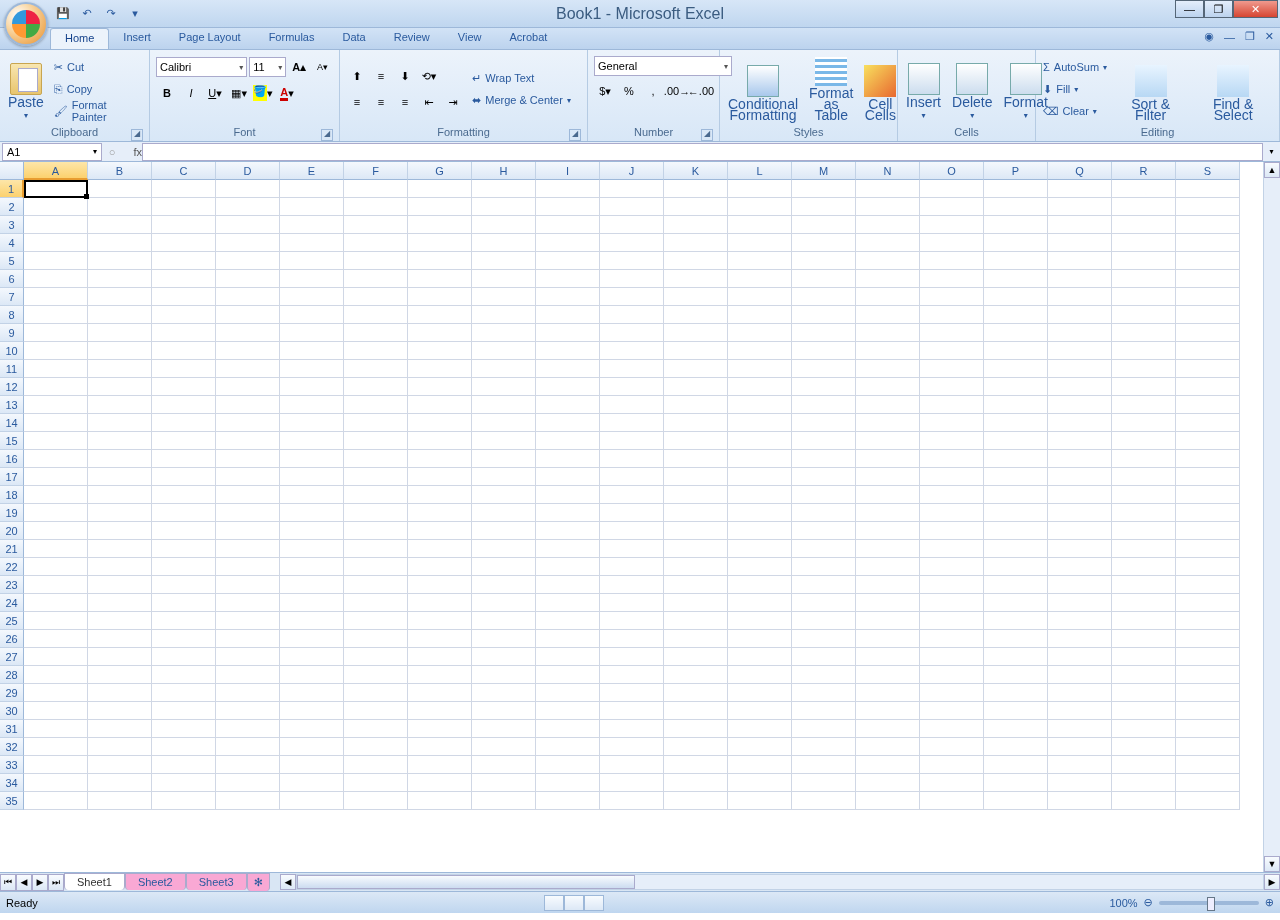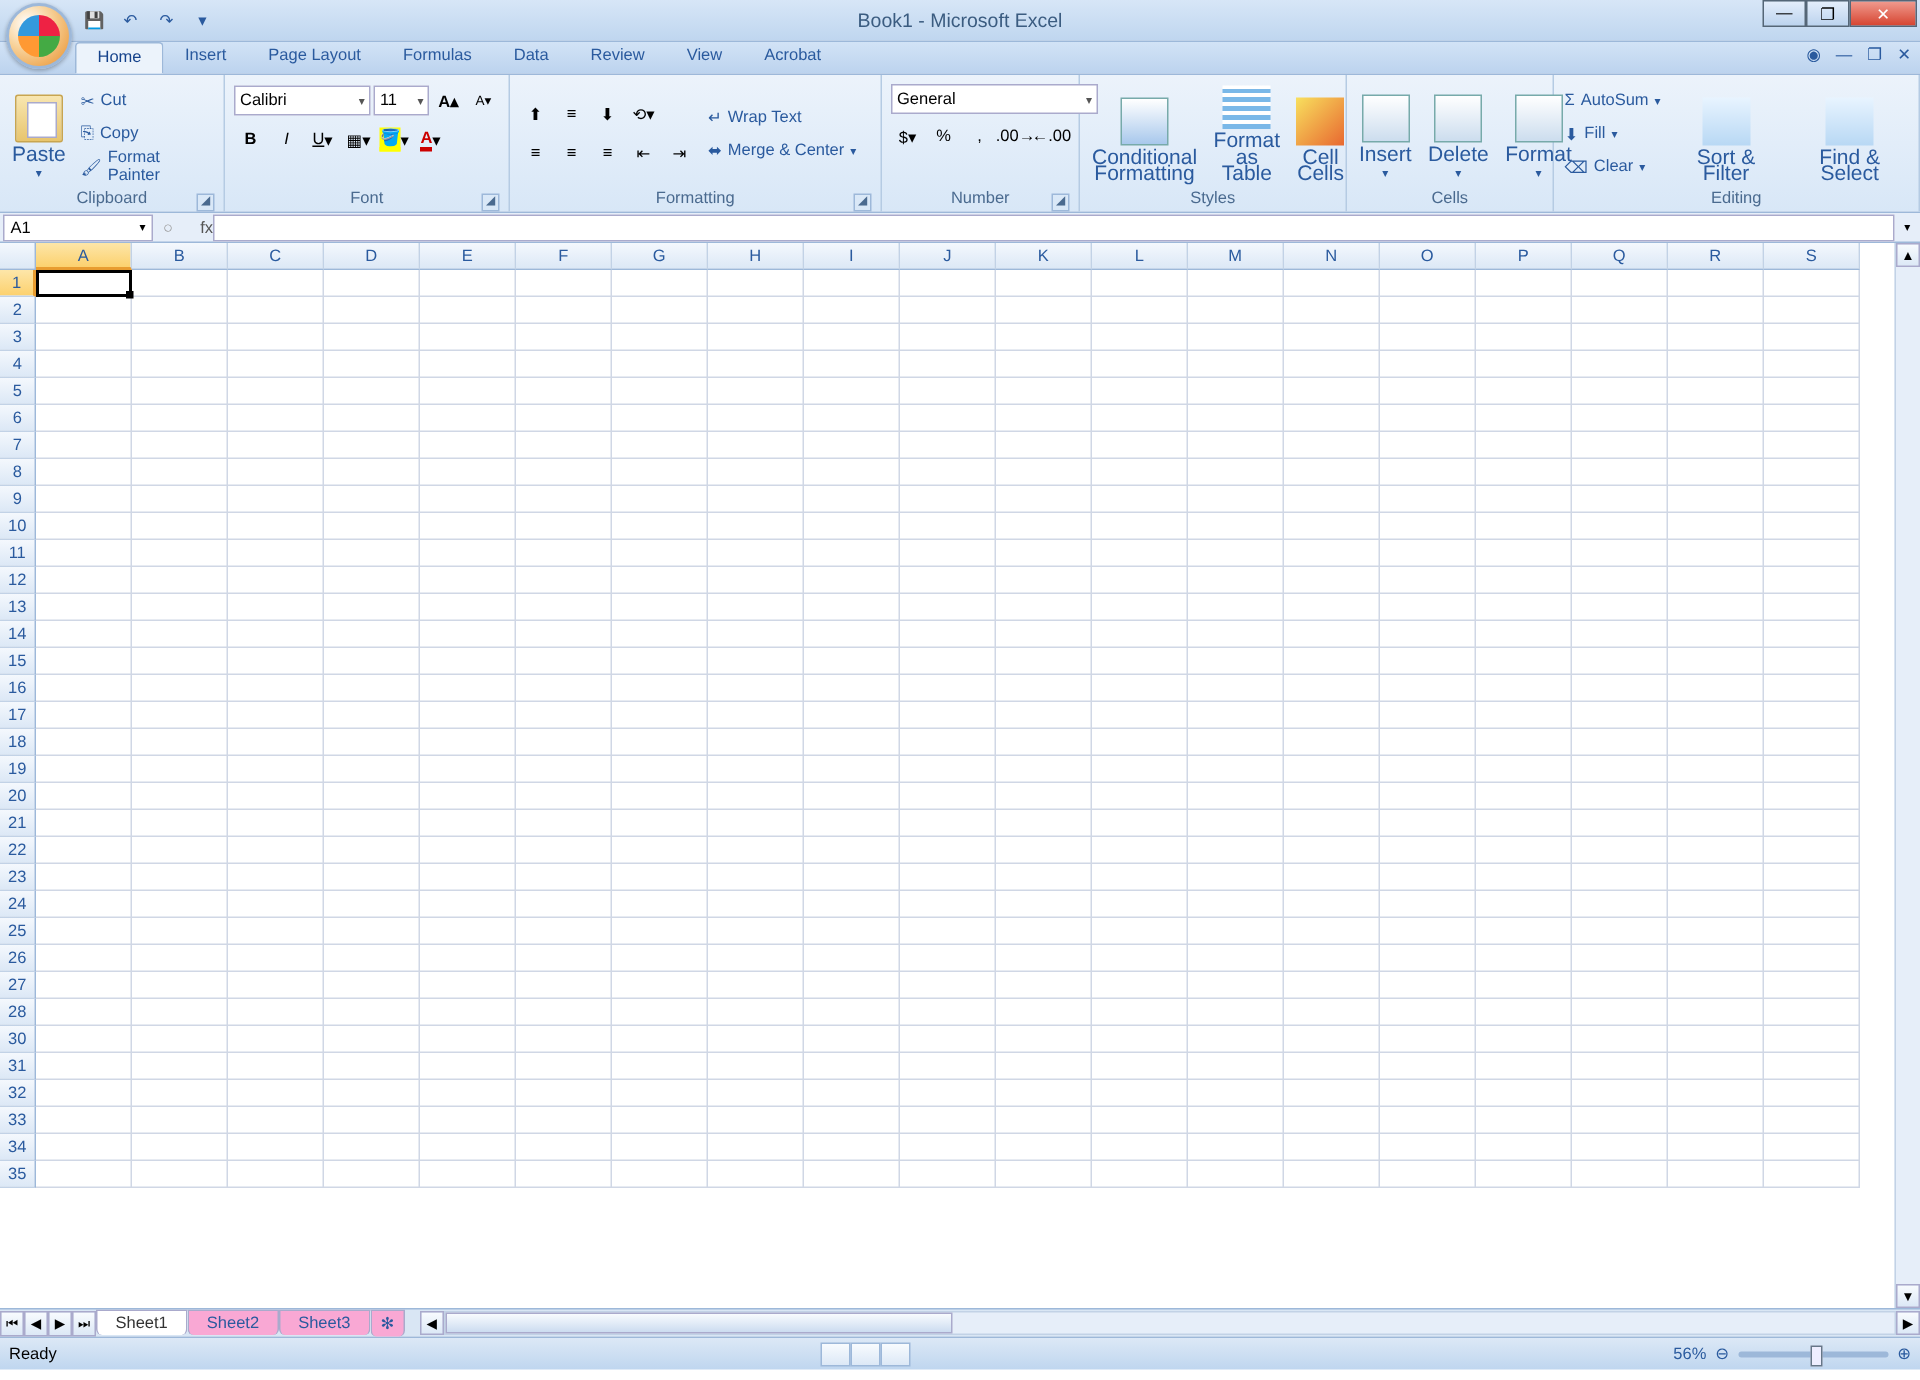--- a/index.html
+++ b/index.html
@@ -2,21 +2,21 @@
 <html><head>
 <meta charset="utf-8">
 <style>
 *{box-sizing:border-box;margin:0;padding:0;font-family:"Segoe UI",Tahoma,sans-serif;font-size:11px;user-select:none}
 body{width:1280px;height:920px;overflow:hidden;background:#fff}
 .titlebar{height:28px;background:linear-gradient(#d7e6f7,#bfd6ef);display:flex;align-items:center;position:relative;border-bottom:1px solid #9db8d9}
 .office-btn{width:44px;height:44px;position:absolute;left:4px;top:2px;z-index:10;border-radius:50%;background:radial-gradient(circle at 30% 30%,#fff,#f8d49e 40%,#e88f2a);border:2px solid #9db8d9;box-shadow:0 1px 3px rgba(0,0,0,.3)}
 .office-btn::after{content:"";position:absolute;inset:6px;border-radius:50%;background:conic-gradient(#e24 0 90deg,#4a4 90deg 180deg,#f93 180deg 270deg,#39d 270deg 360deg)}
 .qat{margin-left:54px;display:flex;gap:6px;align-items:center}
 .qat-btn{width:18px;height:18px;display:flex;align-items:center;justify-content:center;color:#2a5a9e}
-.title-text{position:absolute;left:50%;transform:translateX(-50%);color:#3b5c80;font-size:13px}
+.title-text{position:absolute;left:50%;transform:translateX(-50%);color:#3b5c80;font-size:16px}
 .win-ctrls{position:absolute;right:2px;top:0;display:flex}
 .win-ctrls div{width:29px;height:18px;border:1px solid #567;display:flex;align-items:center;justify-content:center;background:linear-gradient(#e4eefb,#bcd3ee)}
 .win-ctrls .close{background:linear-gradient(#f09a8e,#d64531);color:#fff;width:45px}
 
 .tabbar{height:22px;background:linear-gradient(#d2e3f6,#bcd3ee);display:flex;padding-left:50px;border-bottom:1px solid #9db8d9;position:relative}
 .tab{padding:3px 14px;color:#2a5a9e;cursor:pointer;font-size:11px}
 .tab.active{background:#ecf3fb;border:1px solid #9db8d9;border-bottom:none;border-radius:3px 3px 0 0;color:#15428b}
 .tabbar-right{position:absolute;right:6px;top:2px;display:flex;gap:10px;align-items:center;color:#2a5a9e}
 
 .ribbon{height:92px;background:linear-gradient(#ecf3fb,#d8e7f7);display:flex;border-bottom:1px solid #9db8d9}
@@ -942,20 +942,42 @@
         <div class="cell"></div>
         <div class="cell"></div>
         <div class="cell"></div>
         <div class="cell"></div>
         <div class="cell"></div>
         <div class="cell"></div>
         <div class="cell"></div>
         <div class="cell"></div>
       </div>
       <div class="grid-row">
+        <div class="rowhdr">29</div>
+        <div class="cell"></div>
+        <div class="cell"></div>
+        <div class="cell"></div>
+        <div class="cell"></div>
+        <div class="cell"></div>
+        <div class="cell"></div>
+        <div class="cell"></div>
+        <div class="cell"></div>
+        <div class="cell"></div>
+        <div class="cell"></div>
+        <div class="cell"></div>
+        <div class="cell"></div>
+        <div class="cell"></div>
+        <div class="cell"></div>
+        <div class="cell"></div>
+        <div class="cell"></div>
+        <div class="cell"></div>
+        <div class="cell"></div>
+        <div class="cell"></div>
+      </div>
+      <div class="grid-row">
         <div class="rowhdr">30</div>
         <div class="cell"></div>
         <div class="cell"></div>
         <div class="cell"></div>
         <div class="cell"></div>
         <div class="cell"></div>
         <div class="cell"></div>
         <div class="cell"></div>
         <div class="cell"></div>
         <div class="cell"></div>
@@ -1112,18 +1134,18 @@
 </div>
 
 <div class="statusbar">
   <span>Ready</span>
   <div class="view-btns" style="margin-left:auto">
     <div></div>
     <div></div>
     <div></div>
   </div>
   <div class="zoom">
-    <span>56%</span>
+    <span>100%</span>
     <span>⊖</span>
     <div class="slider"></div>
     <span>⊕</span>
   </div>
 </div>
 
 </body></html>

